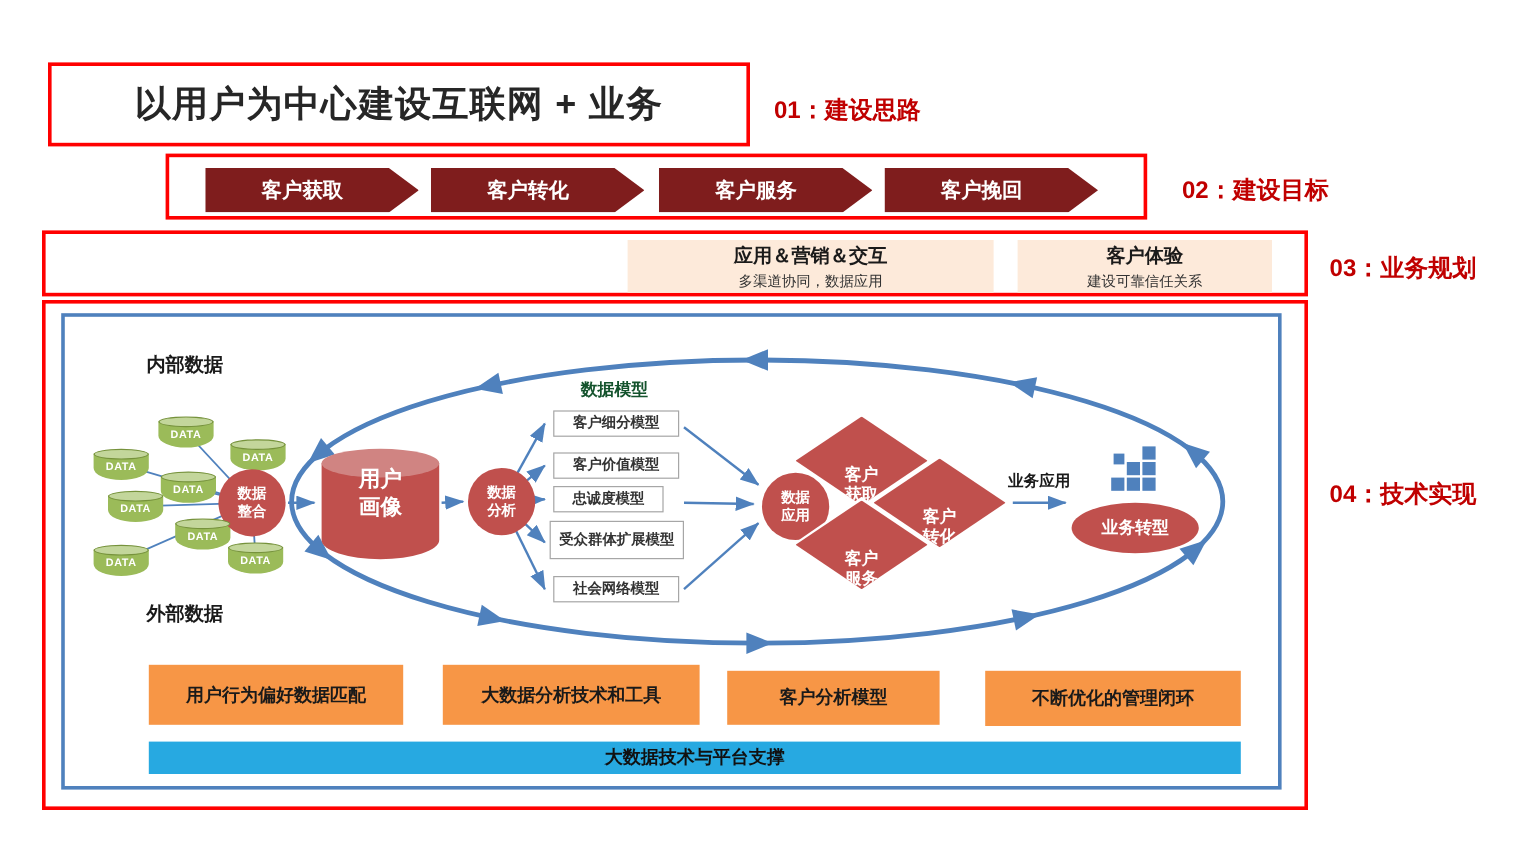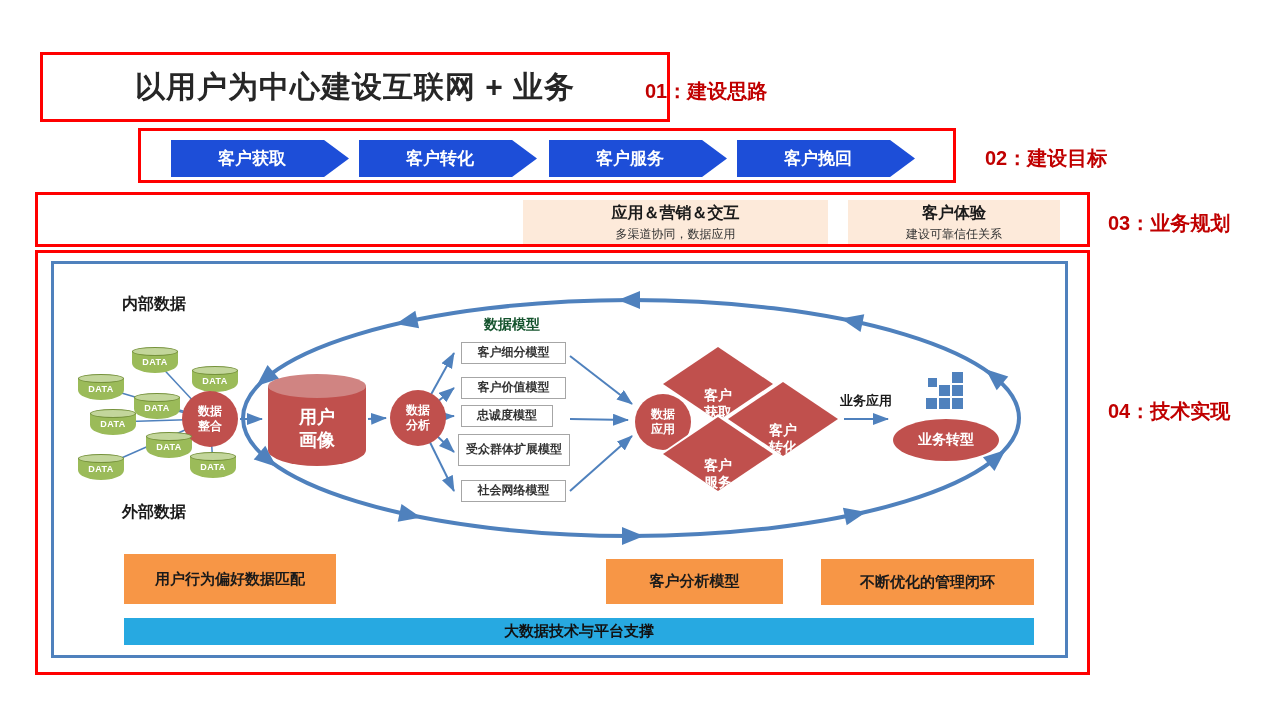--- a/index.html
+++ b/index.html
@@ -9,26 +9,26 @@
   .abs { position:absolute; }
 
   
   .section-label { color:#c00000; font-weight:bold; font-size:20px; white-space:nowrap; }
   #label01 { left:645px; top:78px; }
   #label02 { left:985px; top:145px; }
   #label03 { left:1108px; top:210px; }
   #label04 { left:1108px; top:398px; }
 
   
-  #title-box { left:40px; top:52px; width:630px; height:70px; border:3px solid #ff0000; display:flex; align-items:center; justify-content:center;text-align:right; }
+  #title-box { left:40px; top:52px; width:585px; height:70px; border:3px solid #ff0000; display:flex; align-items:center; justify-content:center;text-align:right; }
   #title-box h1 { font-size:30px; font-weight:bold; color:#262626; letter-spacing:1px; }
 
   
   #goals-box { left:138px; top:128px; width:818px; height:55px; border:3px solid #ff0000; }
-  .chevron { position:absolute; top:9px; width:178px; height:37px; background:#1d4ed8; color:#ffffff;
+  .chevron { position:absolute; top:9px; width:178px; height:37px; background:#7f1d1d; color:#ffffff;
              font-weight:bold; font-size:17px; display:flex; align-items:center; justify-content:center;
              clip-path:polygon(0 0, 86% 0, 100% 50%, 86% 100%, 0 100%); padding-right:16px; }
 
   
   #plan-box { left:35px; top:192px; width:1055px; height:55px; border:3px solid #ff0000; }
   .plan-item { position:absolute; top:5px; height:44px; background:#fdeada; text-align:center; padding-top:3px; }
   .plan-item .t { font-size:16px; font-weight:bold; color:#1a1a1a; }
   .plan-item .s { font-size:12px; color:#333333; margin-top:2px; }
 
   
@@ -45,21 +45,21 @@
   .cyl-top { position:absolute; left:0; top:0; width:100%; height:9px; background:#c3d69b;
              border:1px solid #76923c; border-radius:50%; z-index:2; }
   .cyl-label { position:absolute; left:0; top:10px; width:100%; text-align:center; color:#ffffff;
                font-size:9px; font-weight:bold; z-index:3; letter-spacing:0.5px; }
 
   
   .big-cyl { left:214px; top:110px; width:98px; height:92px; }
   .big-top { position:absolute; top:0; left:0; width:100%; height:24px; background:#d08482; border-radius:50%; z-index:2; }
   .big-body { position:absolute; top:12px; left:0; width:100%; height:80px; background:#c0504d;
               border-radius:0 0 50% 50% / 0 0 20% 20%; }
-  .big-label { position:absolute; z-index:3; width:100%; top:32px; text-align:center; color:#ffffff;
+  .big-label { position:absolute; z-index:3; width:100%; top:14px; text-align:center; color:#ffffff;
                font-weight:bold; font-size:18px; line-height:1.25; }
   .big-label span, .circle span, .diamond-inner span { white-space:pre-line; }
 
   
   .circle { width:56px; height:56px; border-radius:50%; background:#c0504d; color:#ffffff; font-weight:bold;
             font-size:12px; display:flex; align-items:center; justify-content:center; text-align:center; line-height:1.25; }
 
   
   .model-title { font-size:14px; font-weight:bold; color:#14532d; }
   .model-box { background:#ffffff; border:1px solid #a6a6a6; font-size:12px; font-weight:bold; color:#333333;
@@ -266,20 +266,21 @@
         <i style="left:13px;top:17px"></i>
           <i style="left:26px;top:17px"></i>
         <i style="left:26px;top:4px"></i>
         <i style="left:2px;top:10px;width:9px;height:9px"></i>
       </div>
       <div class="oval abs" style="left:839px;top:155px;width:106px;height:42px">
         <span>业务转型</span>
       </div>
 
       <div class="cap-box abs" style="left:70px;top:290px;width:212px;height:50px">用户行为偏好数据匹配</div>
+      <div class="cap-box abs" style="left:315px;top:290px;width:214px;height:50px">大数据分析技术和工具</div>
       <div class="cap-box abs" style="left:552px;top:295px;width:177px;height:45px">客户分析模型</div>
       <div class="cap-box abs" style="left:767px;top:295px;width:213px;height:46px">不断优化的管理闭环</div>
 
       <div class="abs" id="platform-bar">大数据技术与平台支撑</div>
     </div>
   </div>
   <div class="abs section-label" id="label04">04：技术实现</div>
 
 </div>
 

